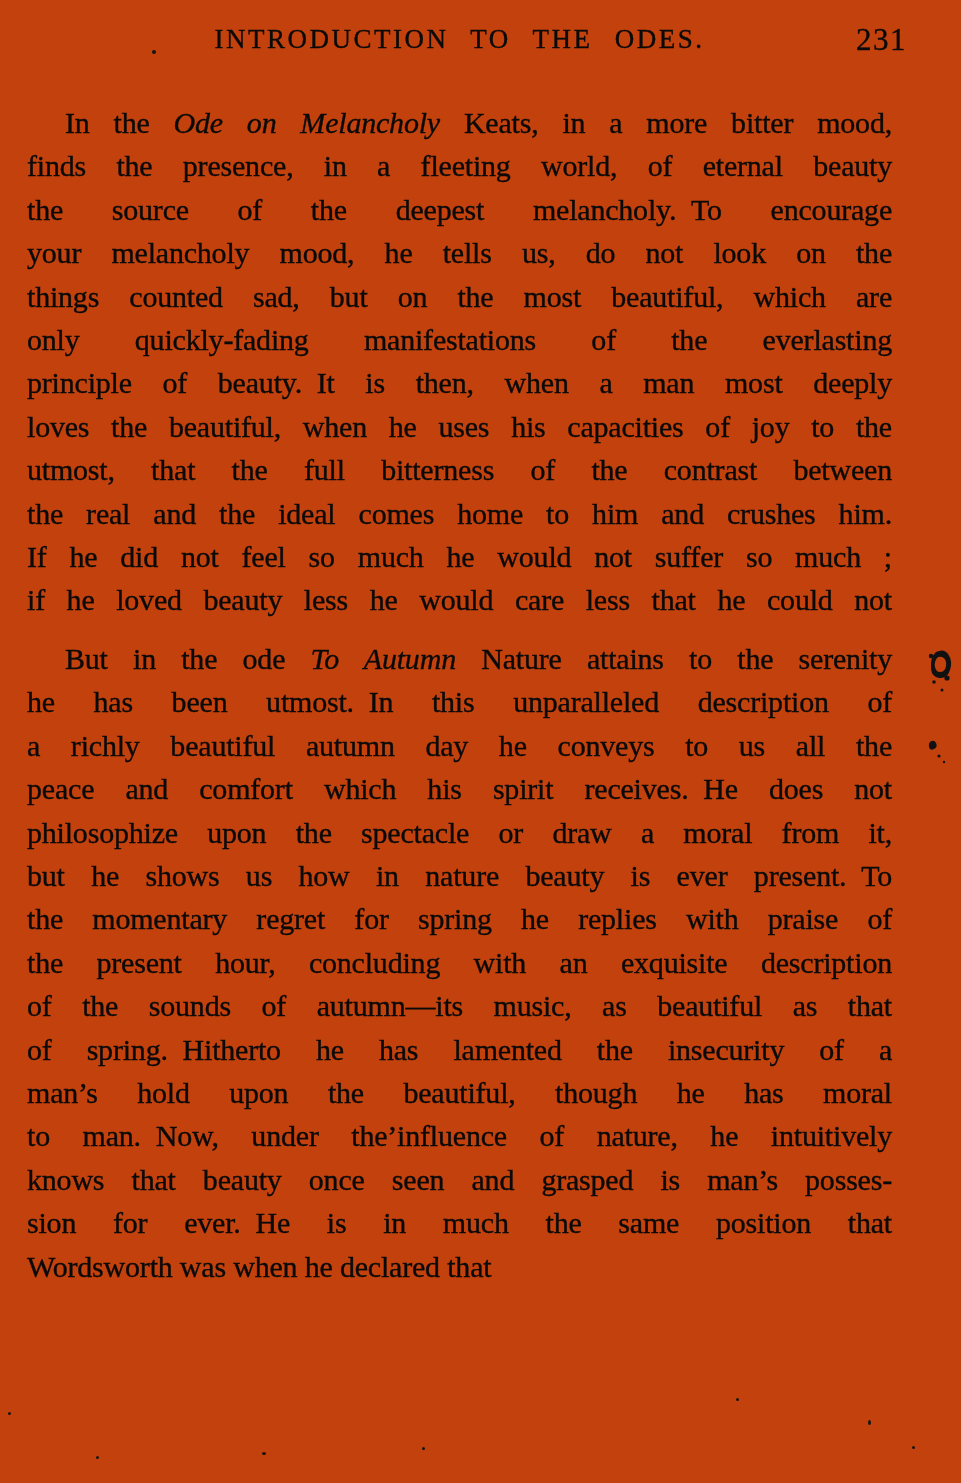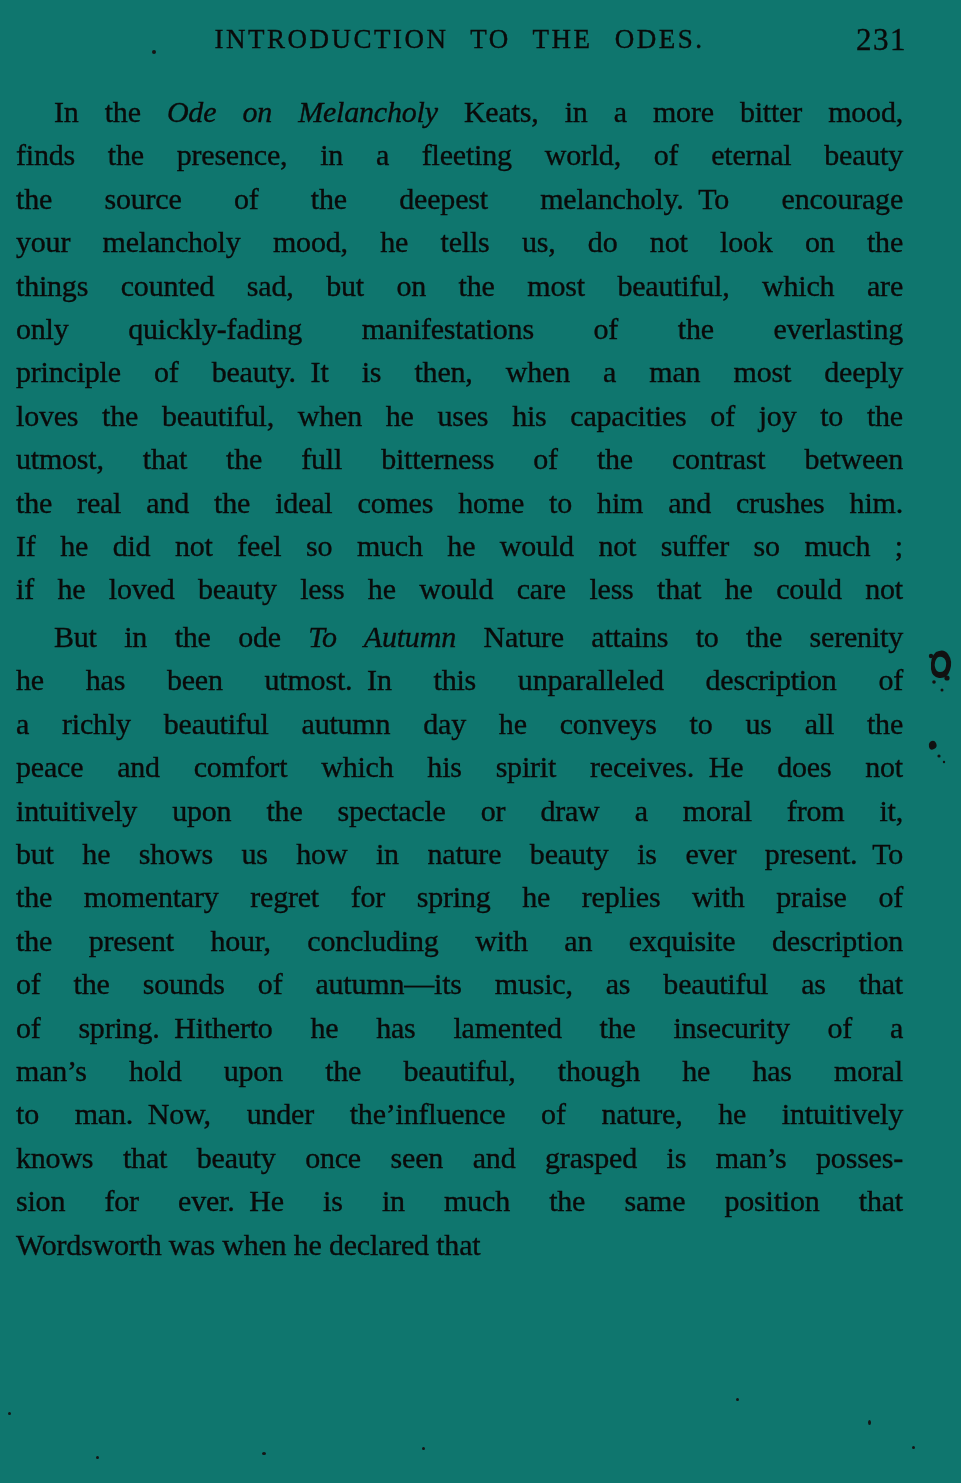--- a/index.html
+++ b/index.html
@@ -1,20 +1,20 @@
 <!DOCTYPE html>
 <html><head>
 <meta charset="utf-8">
 <style>
   html, body { margin: 0; padding: 0; background: #e8e8e8; }
   .page {
     position: relative;
     width: 961px;
     height: 1483px;
-    background: #0f766e;
+    background: #c2410c;
     overflow: hidden;
     font-family: "Liberation Serif", serif;
     color: #0a0a0a;
     -webkit-text-stroke: 0.35px #0a0a0a;
   }
   .running-header {
     position: absolute;
     top: 24px;
     left: 12px;
     width: 895px;
@@ -36,21 +36,21 @@
   }
   .text-block {
     position: absolute;
     top: 86px;
     left: 12px;
     width: 895px;
     font-size: 30px;
     line-height: 43.4px;
     letter-spacing: -0.2px;
   }
-  .para { margin: 4px; }
+  .para { margin: 15px; }
   .line { display: block; white-space: nowrap; }
   .jline {
     white-space: normal;
     text-align: justify;
     text-align-last: justify;
   }
   .indent { text-indent: 38px; }
   .verse1 { text-align: center; padding-left: 84px; white-space: normal; }
   .verse2 { margin-left: 72px; }
   i { font-style: italic; }
@@ -92,21 +92,21 @@
       <span class="line jline">the real and the ideal comes home to him and crushes him.</span>
       <span class="line jline">If he did not feel so much he would not suffer so much&nbsp;;</span>
       <span class="line jline">if he loved beauty less he would care less that he could not</span>
     </p>
 
     <p class="para">
       <span class="line jline indent"><span>But in the ode </span><i>To Autumn</i><span> Nature attains to the serenity</span></span>
       <span class="line jline">he has been utmost. In this unparalleled description of</span>
       <span class="line jline">a richly beautiful autumn day he conveys to us all the</span>
       <span class="line jline">peace and comfort which his spirit receives. He does not</span>
-      <span class="line jline">intuitively upon the spectacle or draw a moral from it,</span>
+      <span class="line jline">philosophize upon the spectacle or draw a moral from it,</span>
       <span class="line jline">but he shows us how in nature beauty is ever present. To</span>
       <span class="line jline">the momentary regret for spring he replies with praise of</span>
       <span class="line jline">the present hour, concluding with an exquisite description</span>
       <span class="line jline">of the sounds of autumn—its music, as beautiful as that</span>
       <span class="line jline">of spring. Hitherto he has lamented the insecurity of a</span>
       <span class="line jline">man’s hold upon the beautiful, though he has moral</span>
       <span class="line jline">to man. Now, under the’influence of nature, he intuitively</span>
       <span class="line jline">knows that beauty once seen and grasped is man’s posses-</span>
       <span class="line jline">sion for ever. He is in much the same position that</span>
       <span class="line">Wordsworth was when he declared that</span>

